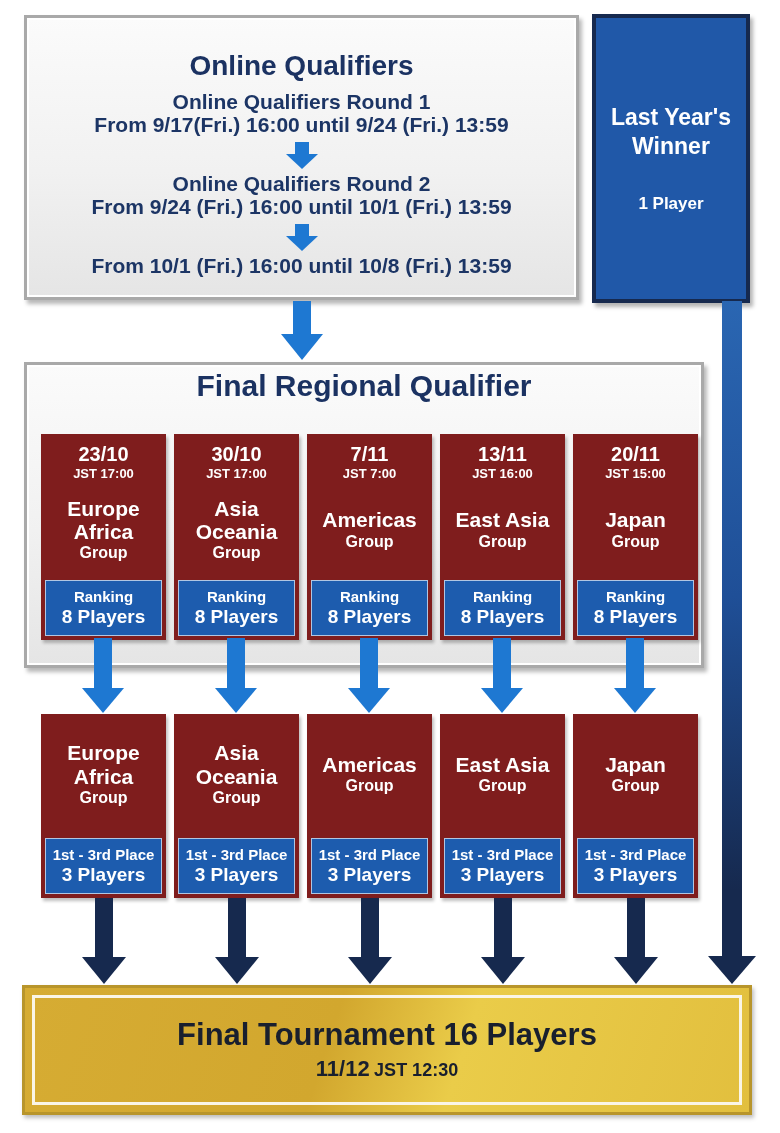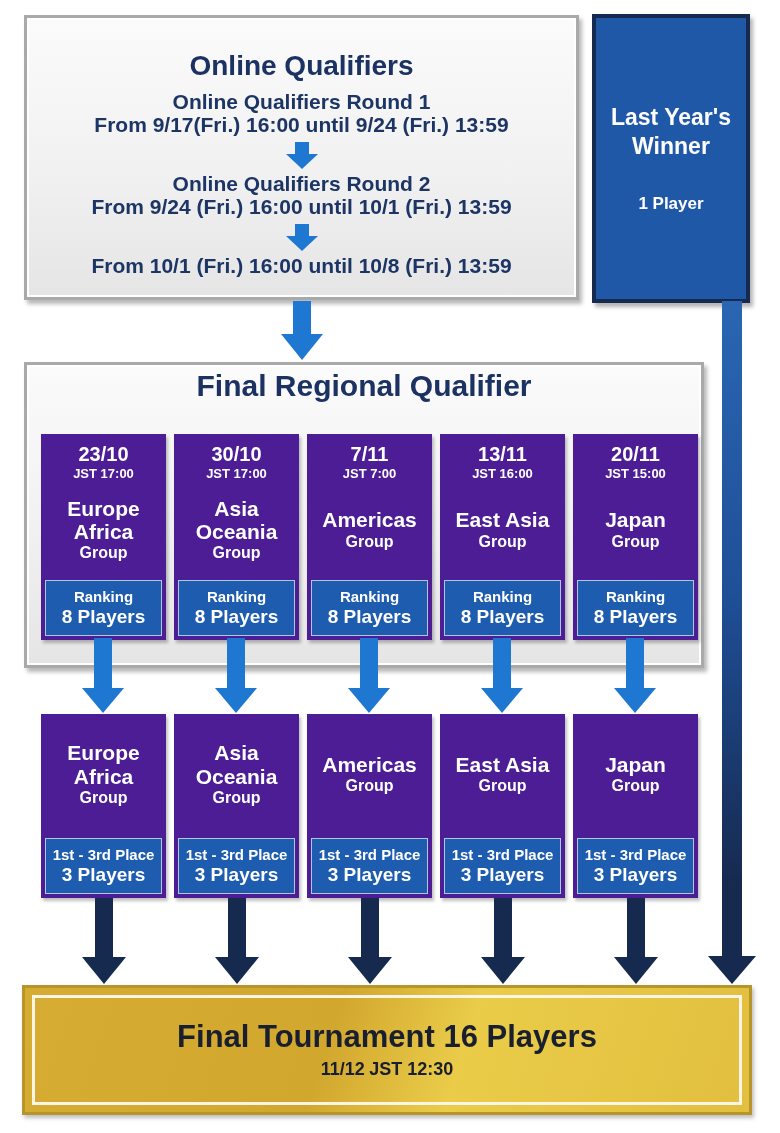--- a/index.html
+++ b/index.html
@@ -37,21 +37,21 @@
   }
   .winner-title { font-size:23px; line-height:1.25; white-space:pre-line; }
   .winner-players { font-size:17px; margin-top:34px; }
 
   
   .frq { left:24px; top:362px; width:680px; height:306px; }
   .frq-title { text-align:center; font-size:30px; font-weight:bold; color:#1b3262; padding-top:4px; }
 
   
   .navy-box {
-    position:absolute; width:125px; background:#4c1d95; color:#ffffff; text-align:center;
+    position:absolute; width:125px; background:#7f1d1d; color:#ffffff; text-align:center;
     box-shadow:2px 3px 3px rgba(0,0,0,0.25); display:flex; flex-direction:column; z-index:4;
   }
   .qcol { top:434px; height:206px; padding-bottom:62px; }
   .adv  { top:714px; height:184px; padding-bottom:64px; }
   .qdate  { font-size:20px; font-weight:bold; margin-top:9px; line-height:1.1; }
   .qtime  { font-size:13px; font-weight:bold; margin-top:1px; }
   .name-wrap { flex:1; display:flex; flex-direction:column; justify-content:center; }
   .gname  { font-size:21px; font-weight:bold; line-height:1.1; white-space:pre-line; }
   .glabel { font-size:16px; font-weight:bold; margin-top:1px; }
   .band {
@@ -67,21 +67,21 @@
     position:absolute; left:22px; top:985px; width:730px; height:130px; z-index:6;
     background:linear-gradient(108deg,#d6ac33 0%,#d2a72e 42%,#eacc49 60%,#e2bf3e 100%);
     border:3px solid #b8952b; box-shadow:2px 3px 4px rgba(0,0,0,0.25);
   }
   .gold-frame {
     position:absolute; inset:7px; border:3px solid #faf5e6;
     display:flex; flex-direction:column; justify-content:center; align-items:center; text-align:center;
   }
   .gold-title { font-size:31px; font-weight:bold; color:#191f2e; line-height:1.1; }
   .gold-sub { margin-top:4px; color:#191f2e; font-weight:bold; }
-  .gold-sub .date { font-size:18px; }
+  .gold-sub .date { font-size:22px; }
   .gold-sub .time { font-size:18px; }
 </style>
 </head>
 <body>
 
 <div class="canvas">
 
   <div class="gray-panel oq">
     <div class="oq-title">Online Qualifiers</div>
 

